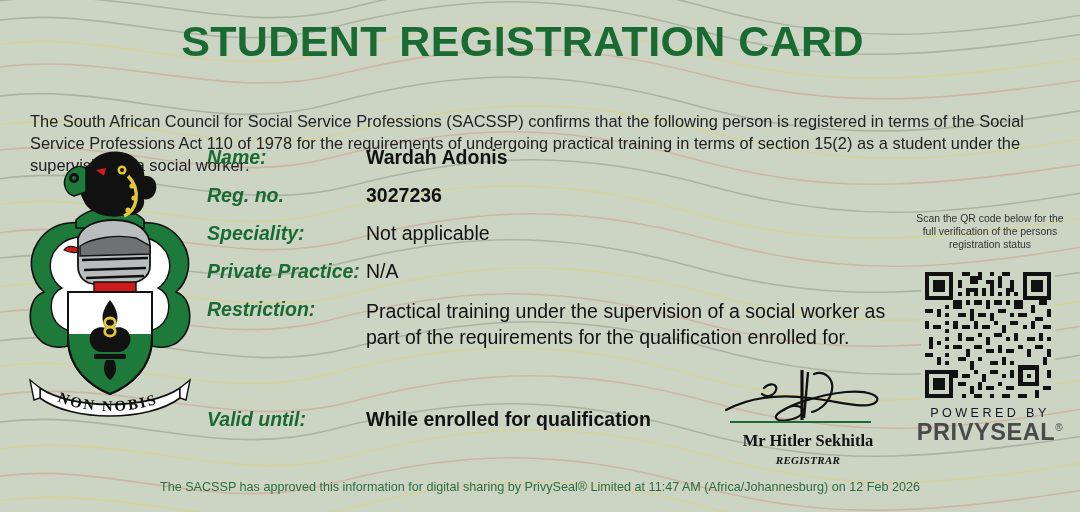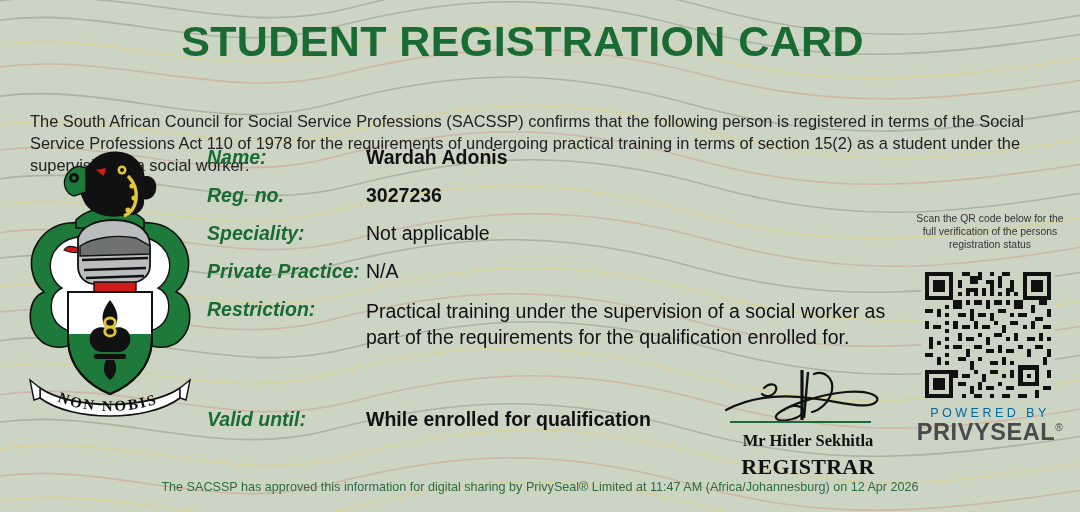--- a/index.html
+++ b/index.html
@@ -48,31 +48,31 @@
   #sigwrap{position:absolute;left:718px;top:368px;width:180px;text-align:center;}
   #sigline{
     position:absolute;left:730px;top:421px;width:141px;height:0;
     border-top:2.5px solid #1a6b33;
   }
   .sigtext{
     font-family:"Liberation Serif",serif;font-weight:bold;color:#111;
     text-align:center;white-space:nowrap;
   }
   #signame{position:absolute;left:718px;top:431px;width:180px;font-size:16.5px;}
-  #sigrole{position:absolute;left:718px;top:454px;width:180px;font-size:22px;letter-spacing:.3px;}
+  #sigrole{position:absolute;left:718px;top:454px;width:180px;font-size:11px;letter-spacing:.3px;font-style:italic;}
 
   
   #qrnote{
     position:absolute;left:912px;top:212px;width:156px;text-align:center;
     font-size:10.4px;line-height:13px;color:#333;
   }
   #qr{position:absolute;left:921px;top:268px;width:134px;height:134px;}
   #poweredby{
     position:absolute;left:912px;top:406px;width:156px;text-align:center;
-    font-size:12.6px;letter-spacing:3.4px;color:#0369a1;
+    font-size:12.6px;letter-spacing:3.4px;color:#0f172a;
   }
   #brand{
     position:absolute;left:912px;top:419px;width:156px;text-align:center;
     font-size:23.5px;font-weight:bold;letter-spacing:.6px;color:#4a4a4a;
     white-space:nowrap;
   }
   #brand sup{font-size:10px;font-weight:normal;vertical-align:super;}
 
   
   #footer{
@@ -344,15 +344,15 @@
       <rect x="10" y="31" width="1" height="1"></rect>
         <rect x="13" y="31" width="2" height="1"></rect>
       <rect x="17" y="31" width="1" height="1"></rect>
         <rect x="20" y="31" width="2" height="1"></rect>
     </g>
   </svg>
 
   <div id="poweredby">POWERED BY</div>
   <div id="brand"><span>PRIVYSEAL</span><sup>®</sup></div>
 
-  <div id="footer">The SACSSP has approved this information for digital sharing by PrivySeal® Limited at 11:47 AM (Africa/Johannesburg) on 12 Apr 2026</div>
+  <div id="footer">The SACSSP has approved this information for digital sharing by PrivySeal® Limited at 11:47 AM (Africa/Johannesburg) on 12 Feb 2026</div>
 
 </div>
 
 </body></html>

